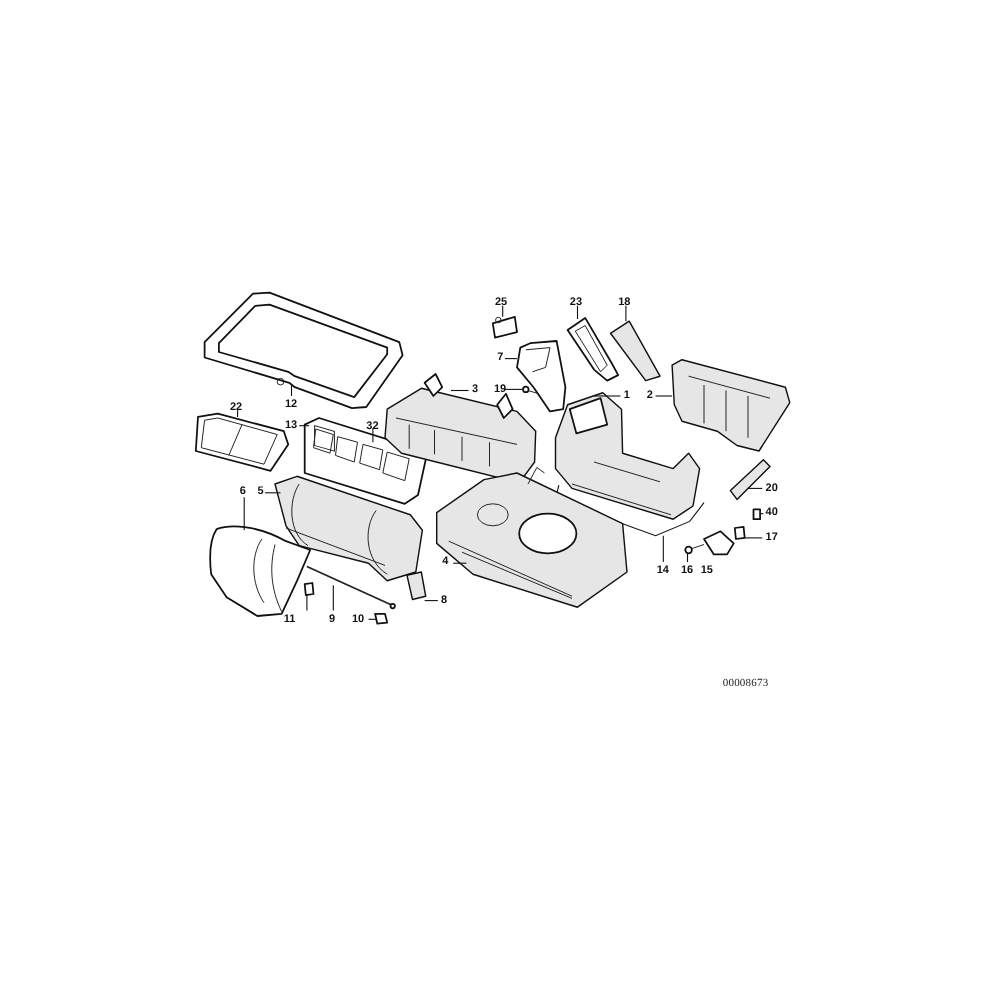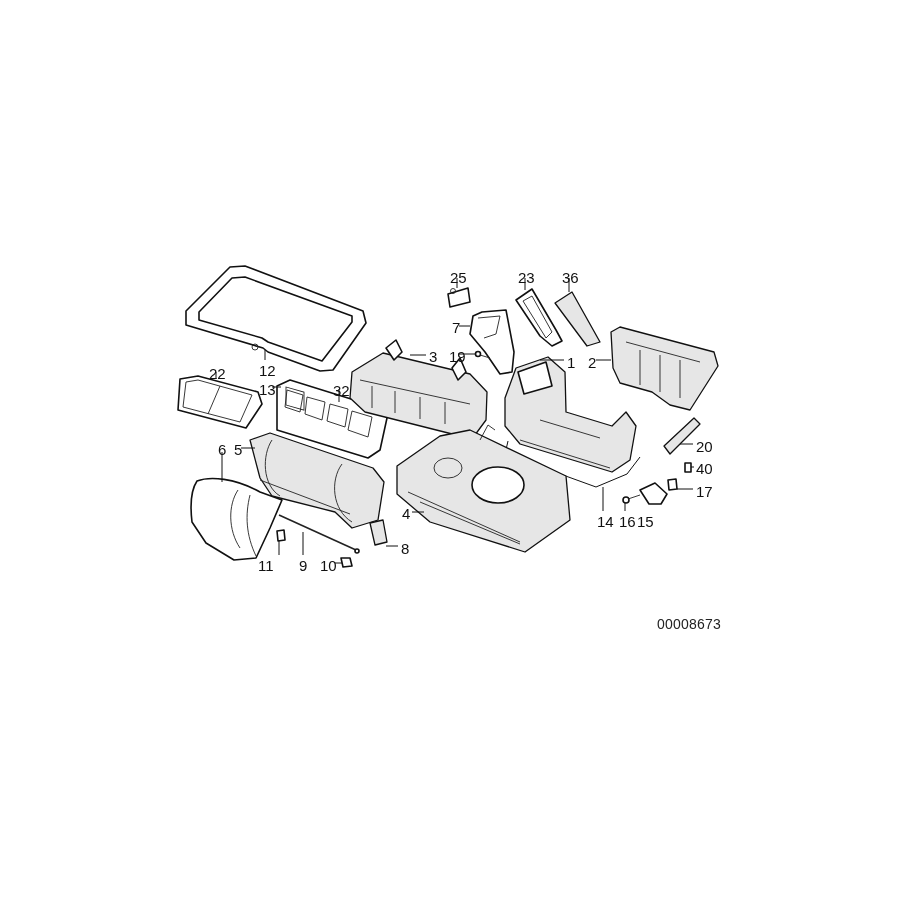--- a/index.html
+++ b/index.html
@@ -2,22 +2,22 @@
 <html><head>
 <meta charset="utf-8">
 <style>
   html, body { margin: 0; padding: 0; background: #ffffff; }
   body { width: 900px; height: 900px; position: relative; overflow: hidden; font-family: "Liberation Sans", sans-serif; }
   #diagram { position: absolute; left: 0; top: 0; width: 900px; height: 900px; }
   .part { fill: #ffffff; stroke: #111; stroke-width: 1.6; stroke-linejoin: round; }
   .part-shade { fill: #e6e6e6; stroke: #111; stroke-width: 1.3; stroke-linejoin: round; }
   .detail { fill: none; stroke: #222; stroke-width: 0.9; }
   .leader { stroke: #111; stroke-width: 1; fill: none; }
-  .label { position: absolute; font-size: 15px; font-weight: normal; color: #111; line-height: 1; white-space: nowrap; }
-  .ref { position: absolute; font-size: 14px; color: #222; left: 657px; top: 616px; letter-spacing: 0.2px; }
+  .label { position: absolute; font-size: 10px; font-weight: bold; color: #111; line-height: 1; white-space: nowrap; }
+  .ref { position: absolute; font-size: 10px; color: #222; left: 657px; top: 616px; letter-spacing: 0.2px; font-family: Liberation Serif, serif; }
 </style>
 </head>
 <body>
 
 <svg id="diagram" viewBox="0 0 900 900" xmlns="http://www.w3.org/2000/svg">
 
   <g>
     <path class="part" d="M186,311 L230,267 L245,266 L363,311 L366,323 L333,370 L320,371 L268,352 L263,348 L186,325 Z"></path>
     <path class="part" d="M199,312 L232,278 L245,277 L352,316 L352,322 L322,361 L268,342 L262,338 L199,320 Z"></path>
     <circle class="detail" cx="255" cy="347" r="3"></circle>
@@ -172,17 +172,17 @@
   <span class="label" style="left:597px;top:514px">14</span>
   <span class="label" style="left:637px;top:514px">15</span>
   <span class="label" style="left:619px;top:514px">16</span>
   <span class="label" style="left:696px;top:484px">17</span>
   <span class="label" style="left:696px;top:439px">20</span>
   <span class="label" style="left:449px;top:349px">19</span>
   <span class="label" style="left:696px;top:461px">40</span>
   <span class="label" style="left:333px;top:383px">32</span>
   <span class="label" style="left:209px;top:366px">22</span>
   <span class="label" style="left:518px;top:270px">23</span>
-  <span class="label" style="left:562px;top:270px">36</span>
+  <span class="label" style="left:562px;top:270px">18</span>
   <span class="label" style="left:450px;top:270px">25</span>
 </div>
 
 <span class="ref">00008673</span>
 
 </body></html>

